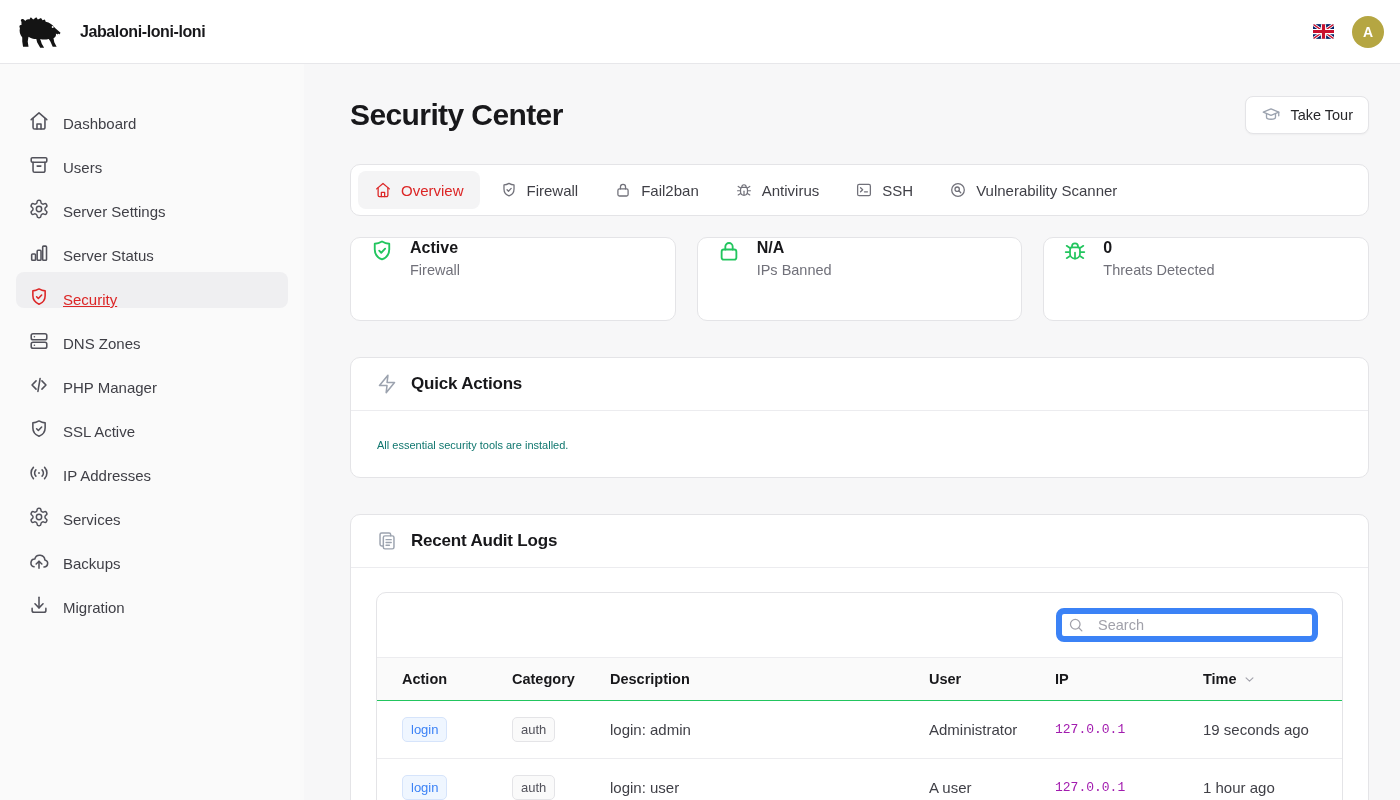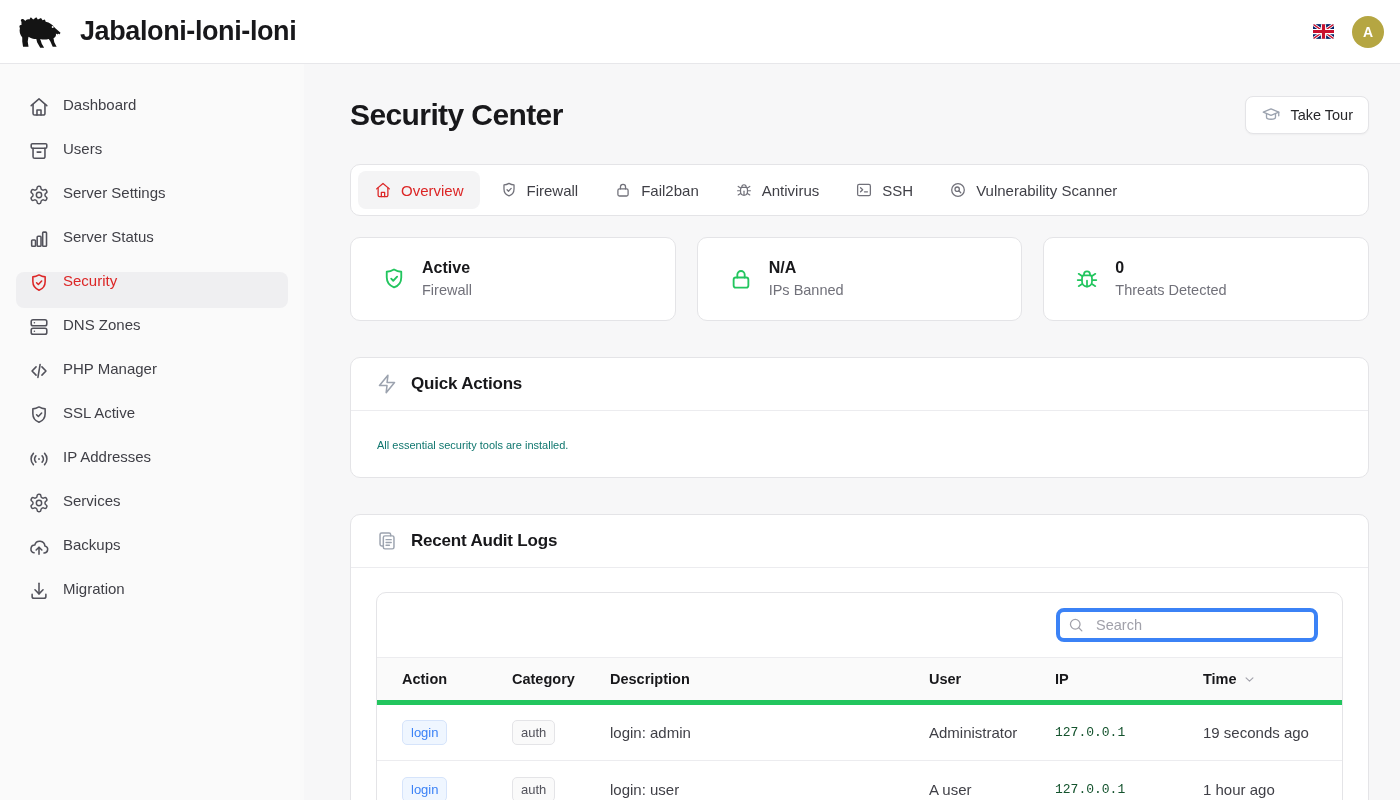--- a/index.html
+++ b/index.html
@@ -4,33 +4,33 @@
 <style>
   * { margin:0; padding:0; box-sizing:border-box; }
   html,body { width:1400px; height:800px; overflow:hidden; background:#f7f7f8;
     font-family:"Liberation Sans", sans-serif; color:#18181b; }
 
   
   .topbar { height:64px; background:#fff; border-bottom:1px solid #e7e7ea;
     display:flex; align-items:center; padding:0 16px; }
   .brand { display:flex; align-items:center; gap:14px; }
   .brand svg { display:block; }
-  .brand-name { font-size:27px; font-weight:700; letter-spacing:-0.4px; }
+  .brand-name { font-size:16px; font-weight:700; letter-spacing:-0.4px; }
   .topbar-right { margin-left:auto; display:flex; align-items:center; gap:18px; }
   .flag { width:21px; height:15px; border-radius:2px; overflow:hidden; display:block; }
   .avatar { width:32px; height:32px; border-radius:50%; background:#b5a642; color:#fff;
     font-size:14px; font-weight:700; display:flex; align-items:center; justify-content:center; cursor:pointer; }
 
   
   .layout { display:flex; height:736px; }
   .sidebar { width:304px; background:#fafafa; padding:32px 16px 0 16px; flex-shrink:0; }
-  .side-item { display:flex; align-items:flex-start; gap:13px; height:36px; padding:0 12px;
+  .side-item { display:flex; align-items:flex-end; gap:13px; height:36px; padding:0 12px;
     border-radius:8px; margin-bottom:8px; font-size:15px; color:#3f3f46; cursor:pointer; }
   .side-item .ic { width:22px; height:22px; color:#52525b; flex-shrink:0; }
-  .side-item.active { background:#efeff1; color:#dc2626; font-weight:500; }
+  .side-item.active { background:#efeff1; color:#dc2626; font-weight:500;text-decoration:underline; }
   .side-item.active .ic { color:#dc2626; }
   .ic svg { width:100%; height:100%; display:block; }
 
   .main { flex:1; padding:32px 31px 0 46px; overflow:hidden; }
 
   
   .page-head { display:flex; align-items:center; justify-content:space-between; height:38px; }
   .page-title { font-size:30px; font-weight:800; letter-spacing:-0.6px; }
   .tour-btn { display:flex; align-items:center; gap:9px; height:38px; padding:0 15px;
     background:#fff; border:1px solid #e4e4e7; border-radius:8px; font-size:14.5px;
@@ -42,53 +42,53 @@
     border-radius:10px; display:flex; align-items:center; padding:0 7px; gap:4px; }
   .tab { display:flex; align-items:center; gap:9px; height:38px; padding:0 16px;
     border-radius:8px; font-size:15px; color:#3f3f46; cursor:pointer; white-space:nowrap; }
   .tab .ic { width:18px; height:18px; color:#71717a; }
   .tab.active { background:#f4f4f5; color:#dc2626; font-weight:500; }
   .tab.active .ic { color:#dc2626; }
 
   
   .stats { margin-top:21px; display:grid; grid-template-columns:1fr 1fr 1fr; gap:21px; }
   .stat-card { background:#fff; border:1px solid #e4e4e7; border-radius:10px; height:84px;
-    display:flex; align-items:center; padding:0 30px; gap:15px; }
+    display:flex; align-items:flex-start; padding:0 18px; gap:15px; }
   .stat-card .ic { width:26px; height:26px; color:#22c55e; flex-shrink:0; }
   .stat-value { font-size:16px; font-weight:700; line-height:20px; }
   .stat-label { font-size:14.5px; color:#71717a; line-height:19px; margin-top:3px; }
 
   
   .card { margin-top:36px; background:#fff; border:1px solid #e4e4e7; border-radius:10px; }
   .card-head { display:flex; align-items:center; gap:13px; padding:15px 25px;
     border-bottom:1px solid #ececef; }
   .card-head .ic { width:22px; height:22px; color:#9ca3af; }
   .card-title { font-size:17px; font-weight:700; letter-spacing:-0.2px; }
   .card-body { padding:24px 25px; }
   .qa-text { font-size:11px; color:#0f766e; padding:4px 1px 2px 1px; }
 
   
   .table-panel { border:1px solid #e4e4e7; border-radius:10px; overflow:hidden; }
   .table-toolbar { display:flex; justify-content:flex-end; padding:15px 24px 15px 24px; }
   .search-box { position:relative; width:262px; }
-  .search-box input { width:100%; height:34px; border:4px solid #3b82f6; border-radius:8px;
+  .search-box input { width:100%; height:34px; border:6px solid #3b82f6; border-radius:8px;
     padding:0 10px 0 36px; font-size:14.5px; color:#18181b; outline:none; background:#fff;
     font-family:"Liberation Sans", sans-serif; }
   .search-box input::placeholder { color:#a1a1aa; }
   .search-box .ic { position:absolute; left:11px; top:8px; width:18px; height:18px; color:#a1a1aa; }
 
   table { width:100%; border-collapse:collapse; table-layout:fixed; }
-  thead th { background:#fafafa; border-top:1px solid #ececef; border-bottom:5px solid #22c55e;
+  thead th { background:#fafafa; border-top:1px solid #ececef; border-bottom:1px solid #22c55e;
     font-size:14.5px; font-weight:700; text-align:left; padding:13px 10px 13px 0; color:#18181b; }
   th:first-child, td:first-child { padding-left:25px; }
   tbody td { padding:0 10px 0 0; height:58px; font-size:15px; color:#3f3f46; }
   tbody tr + tr td { border-top:1px solid #ececef; }
   .th-sort { display:inline-flex; align-items:center; gap:5px; cursor:pointer; }
   .th-sort .ic { width:15px; height:15px; color:#a1a1aa; }
-  .mono { font-family:"Liberation Mono", monospace; font-size:13px; color:#14532d; }
+  .mono { font-family:"Liberation Mono", monospace; font-size:13px; color:#a21caf; }
   .badge { display:inline-block; font-size:13px; line-height:1; padding:5px 8px; border-radius:5px; }
   .badge-blue { color:#3b82f6; background:#eff6ff; border:1px solid #d6e4fb; }
   .badge-gray { color:#52525b; background:#fafafa; border:1px solid #e4e4e7; }
   .row-stub td { height:60px; }
 </style>
 </head>
 <body>
 
 <svg width="0" height="0" style="position:absolute" aria-hidden="true">
   <defs>

